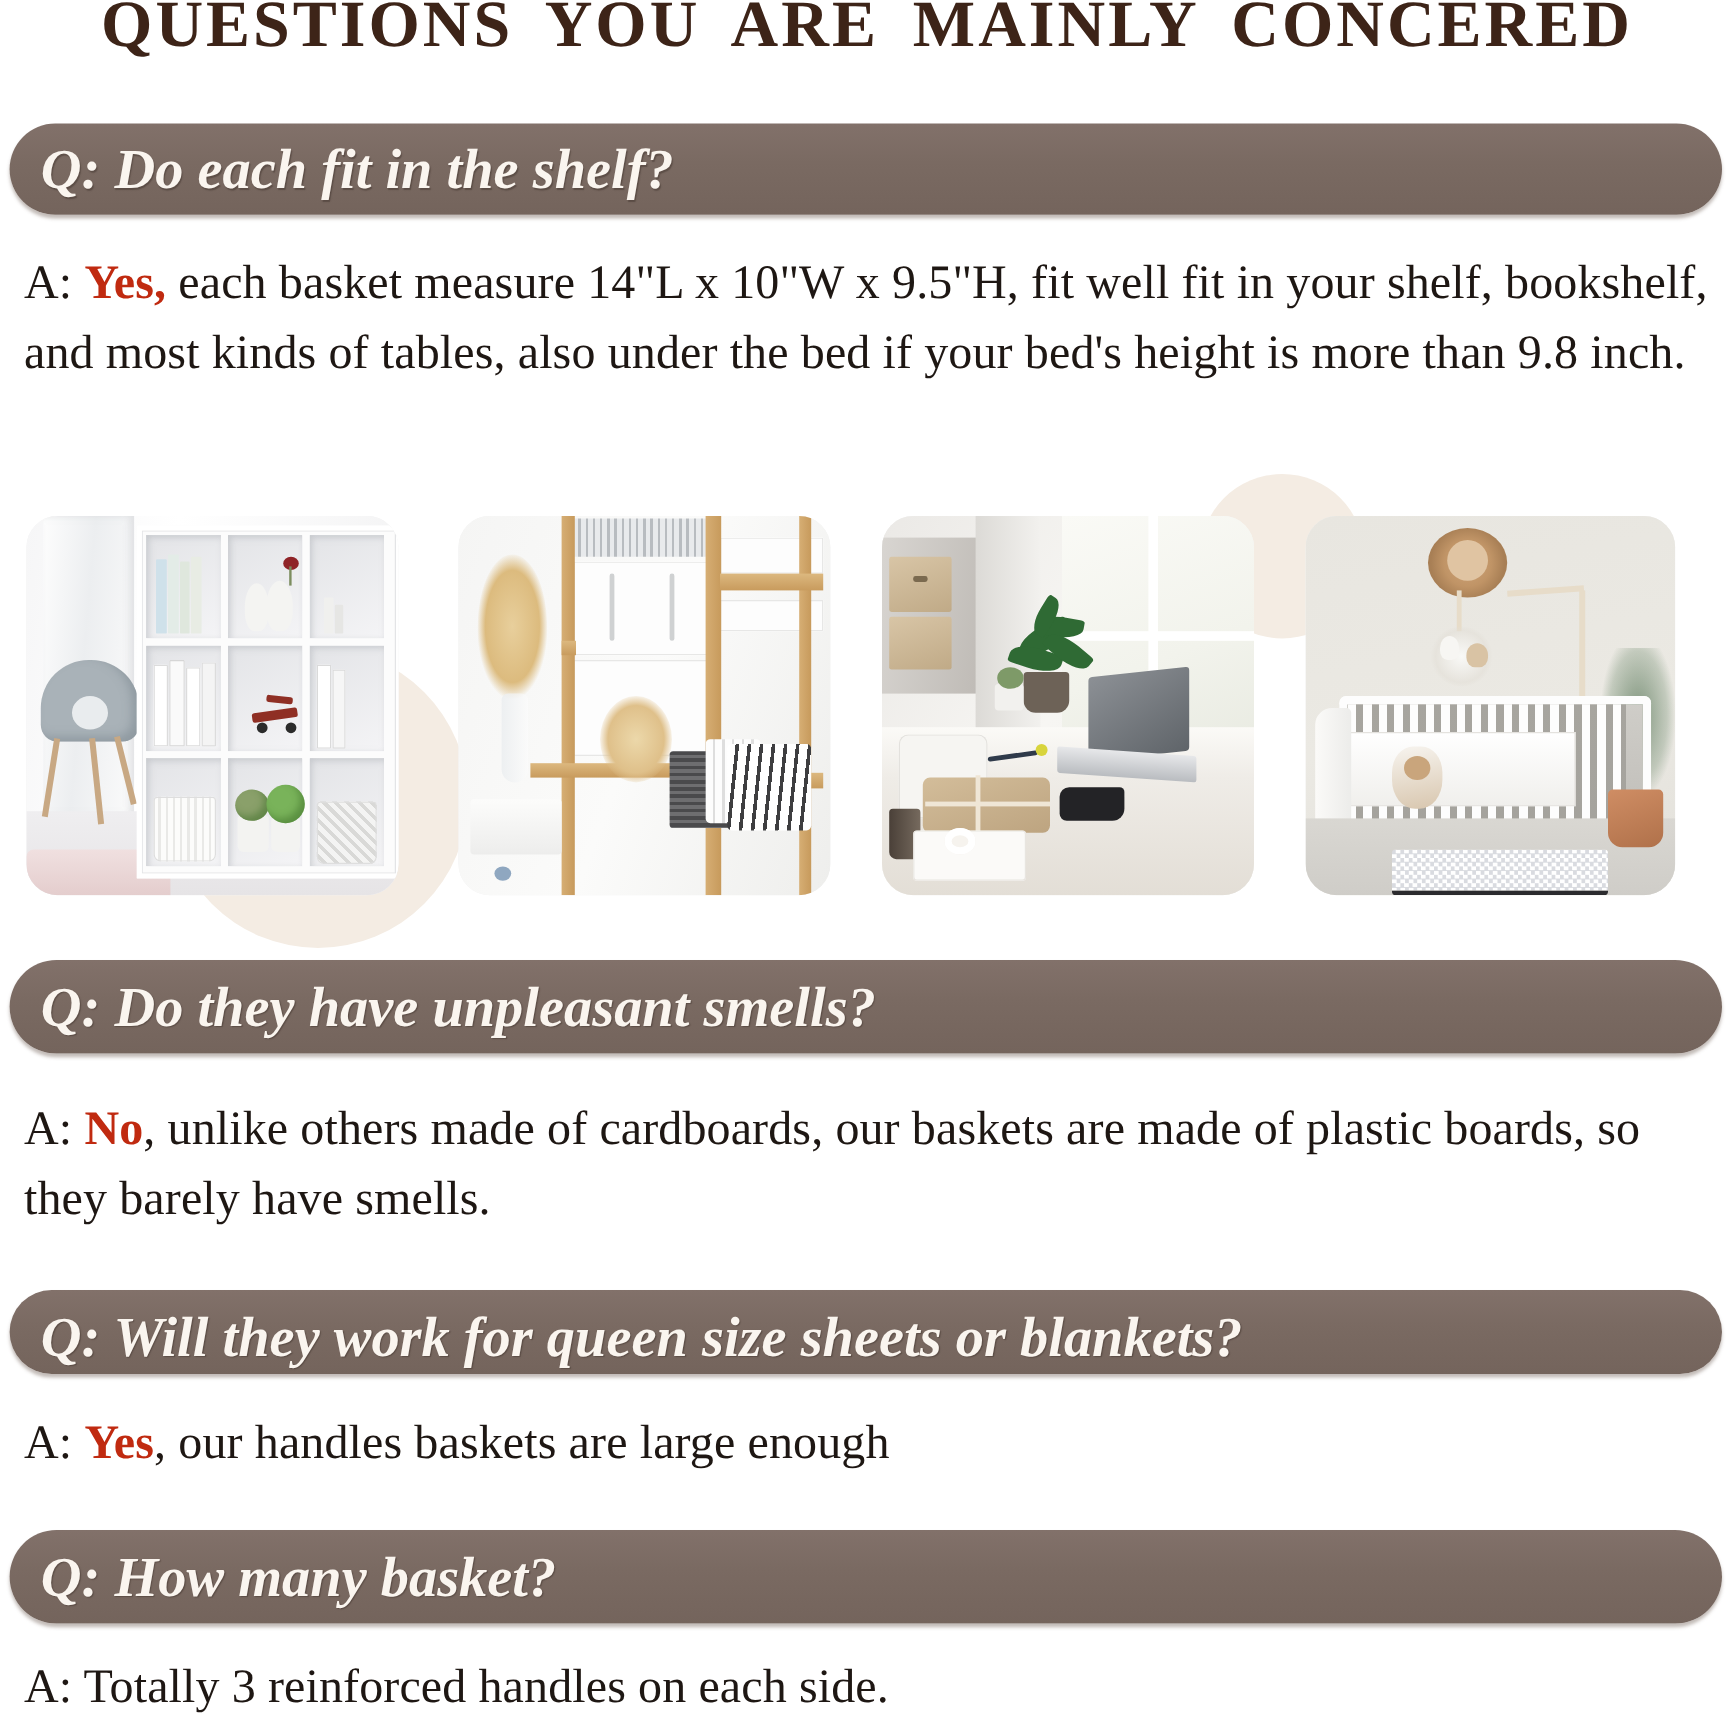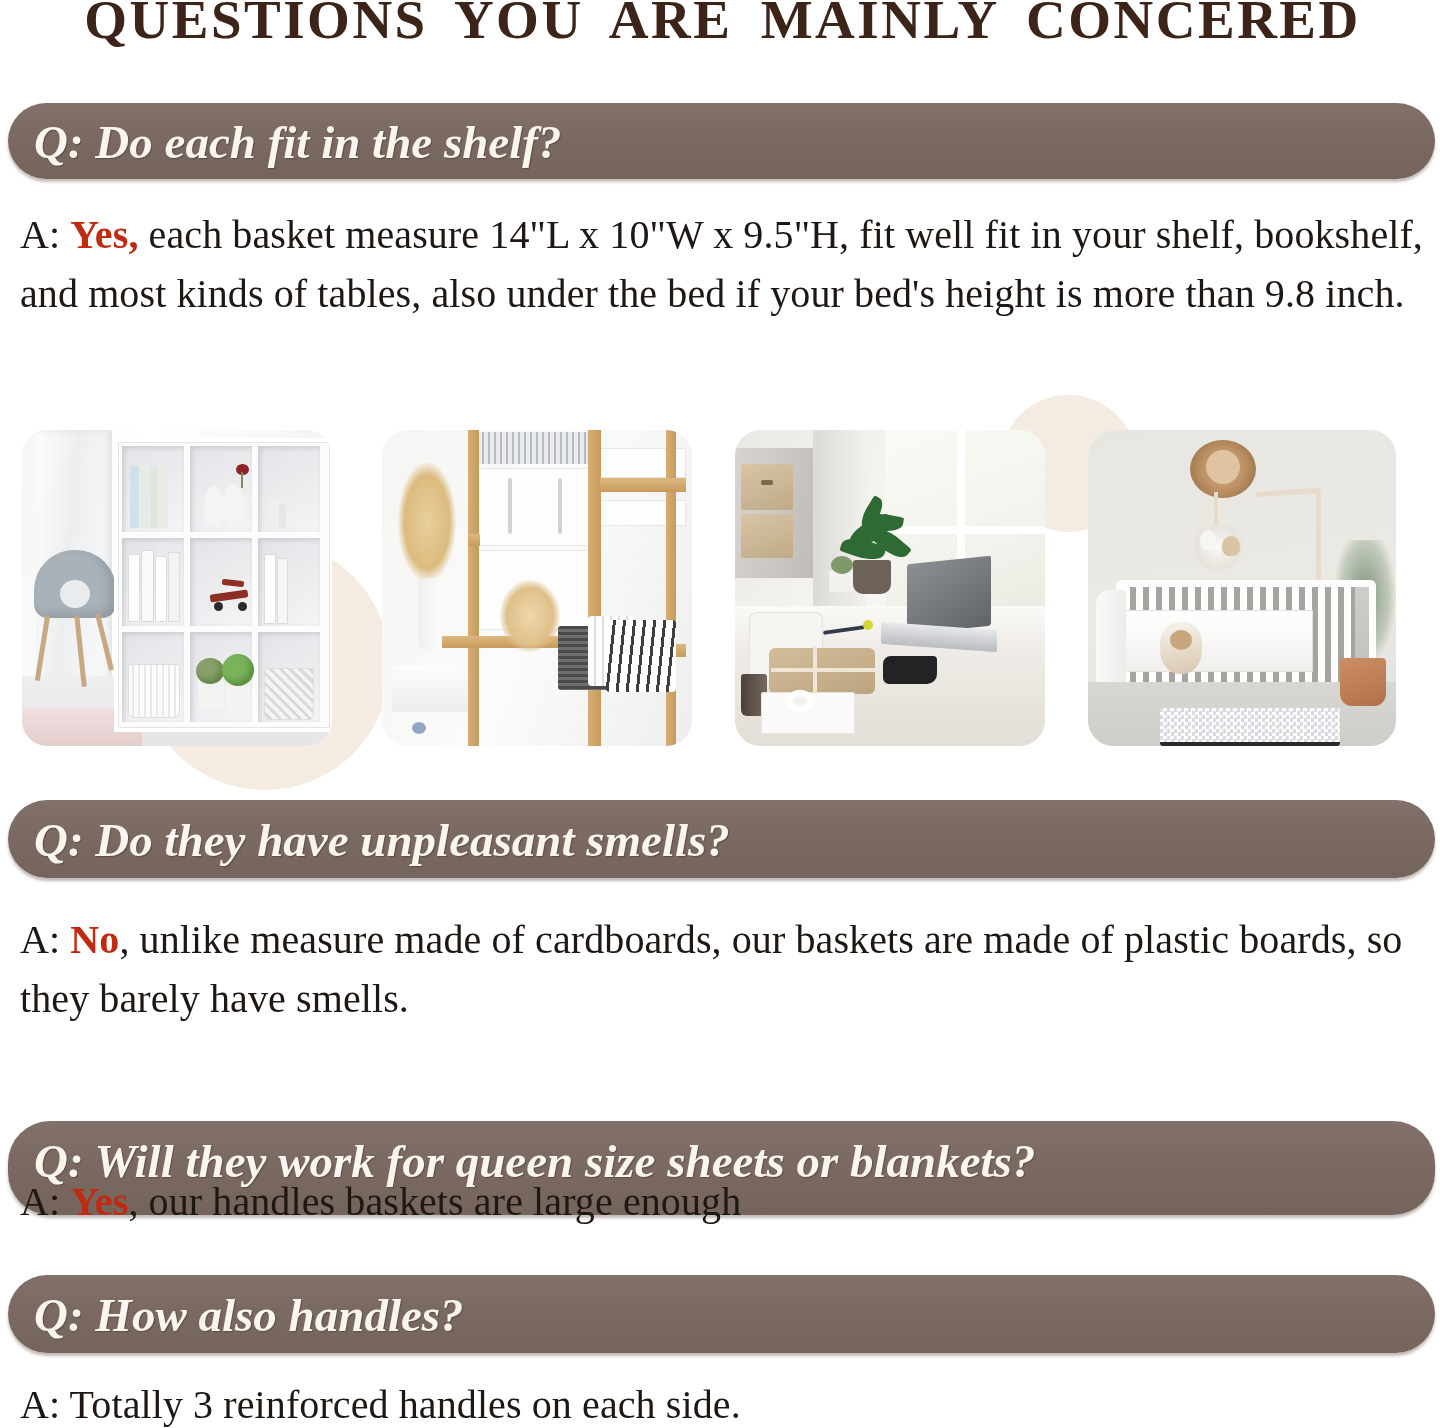--- a/index.html
+++ b/index.html
@@ -466,30 +466,30 @@
       <div class="treepot"></div>
     </div>
   </div>
 </div>
 
 <div class="q-banner" style="top:800px;height:78px;">
   <div class="q-banner-text" style="top:13px;font-style:italic;">Q: Do they have unpleasant smells?</div>
 </div>
 
 <div class="answer" style="left:20px;top:910px;width:1400px;">
-  <span>A: </span><span class="hl">No</span><span>, unlike measure made of cardboards, our baskets are made of plastic boards, so they barely have smells.</span>
-</div>
-
-<div class="q-banner" style="top:1121px;height:94px;text-decoration:underline;">
+  <span>A: </span><span class="hl">No</span><span>, unlike others made of cardboards, our baskets are made of plastic boards, so they barely have smells.</span>
+</div>
+
+<div class="q-banner" style="top:1075px;height:70px;text-decoration:underline;">
   <div class="q-banner-text" style="top:13px;">Q: Will they work for queen size sheets or blankets?</div>
 </div>
 
 <div class="answer" style="left:20px;top:1172px;width:1400px;">
   <span>A: </span><span class="hl">Yes</span><span>, our handles baskets are large enough</span>
 </div>
 
 <div class="q-banner" style="top:1275px;height:78px;">
-  <div class="q-banner-text" style="top:13px;">Q: How also handles?</div>
+  <div class="q-banner-text" style="top:13px;">Q: How many basket?</div>
 </div>
 
 <div class="answer" style="left:20px;top:1375px;width:1400px;">
   <span>A: </span><span class="hl"></span><span>Totally 3 reinforced handles on each side.</span>
 </div>
 
 </body></html>

